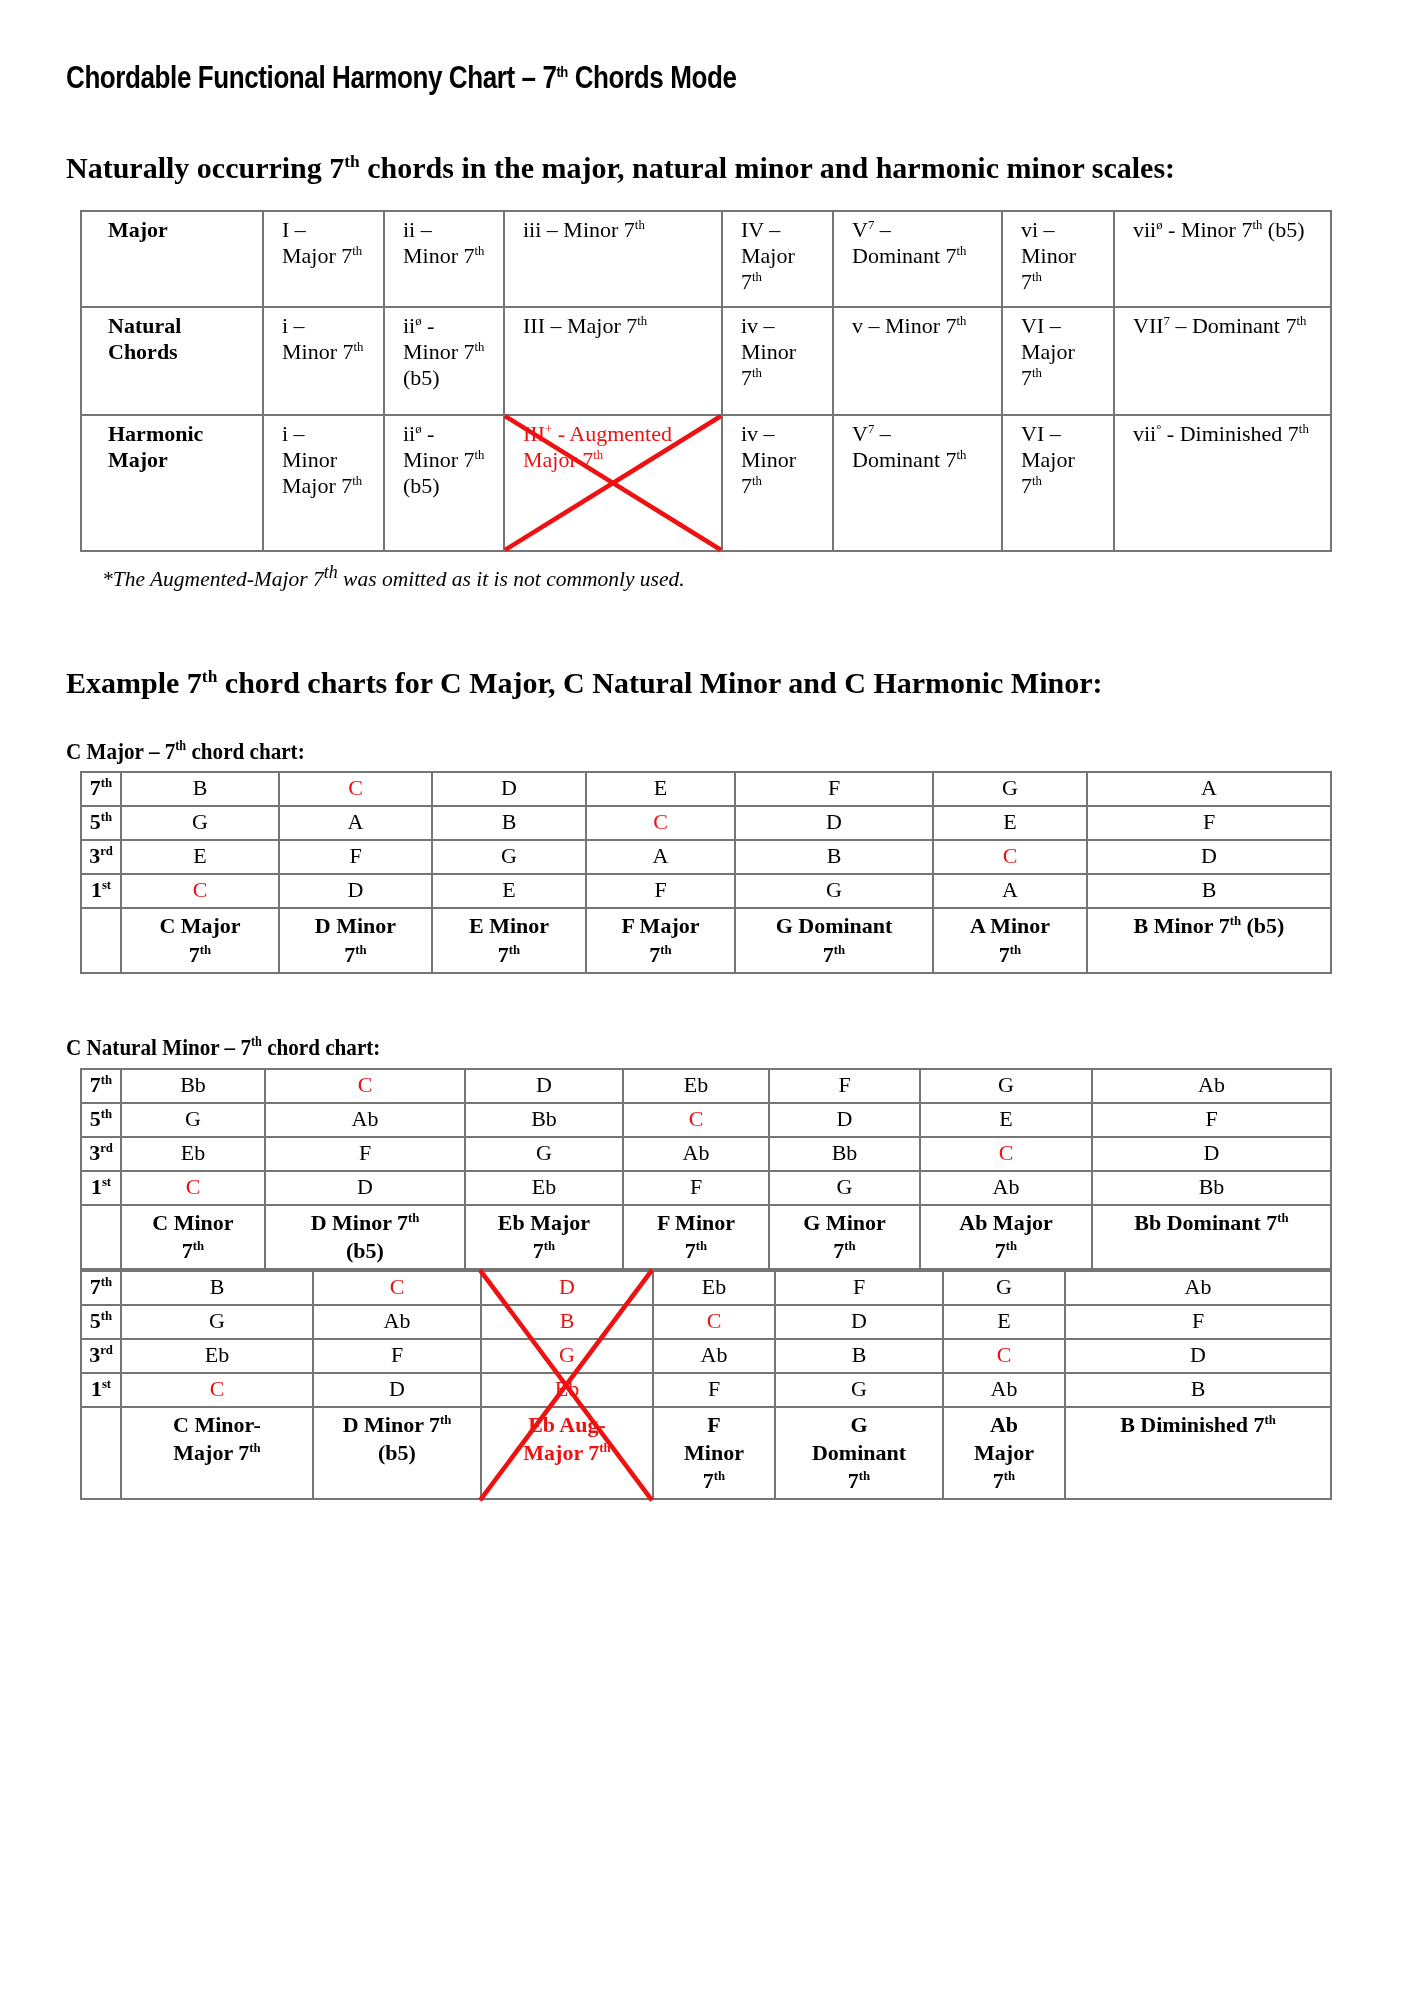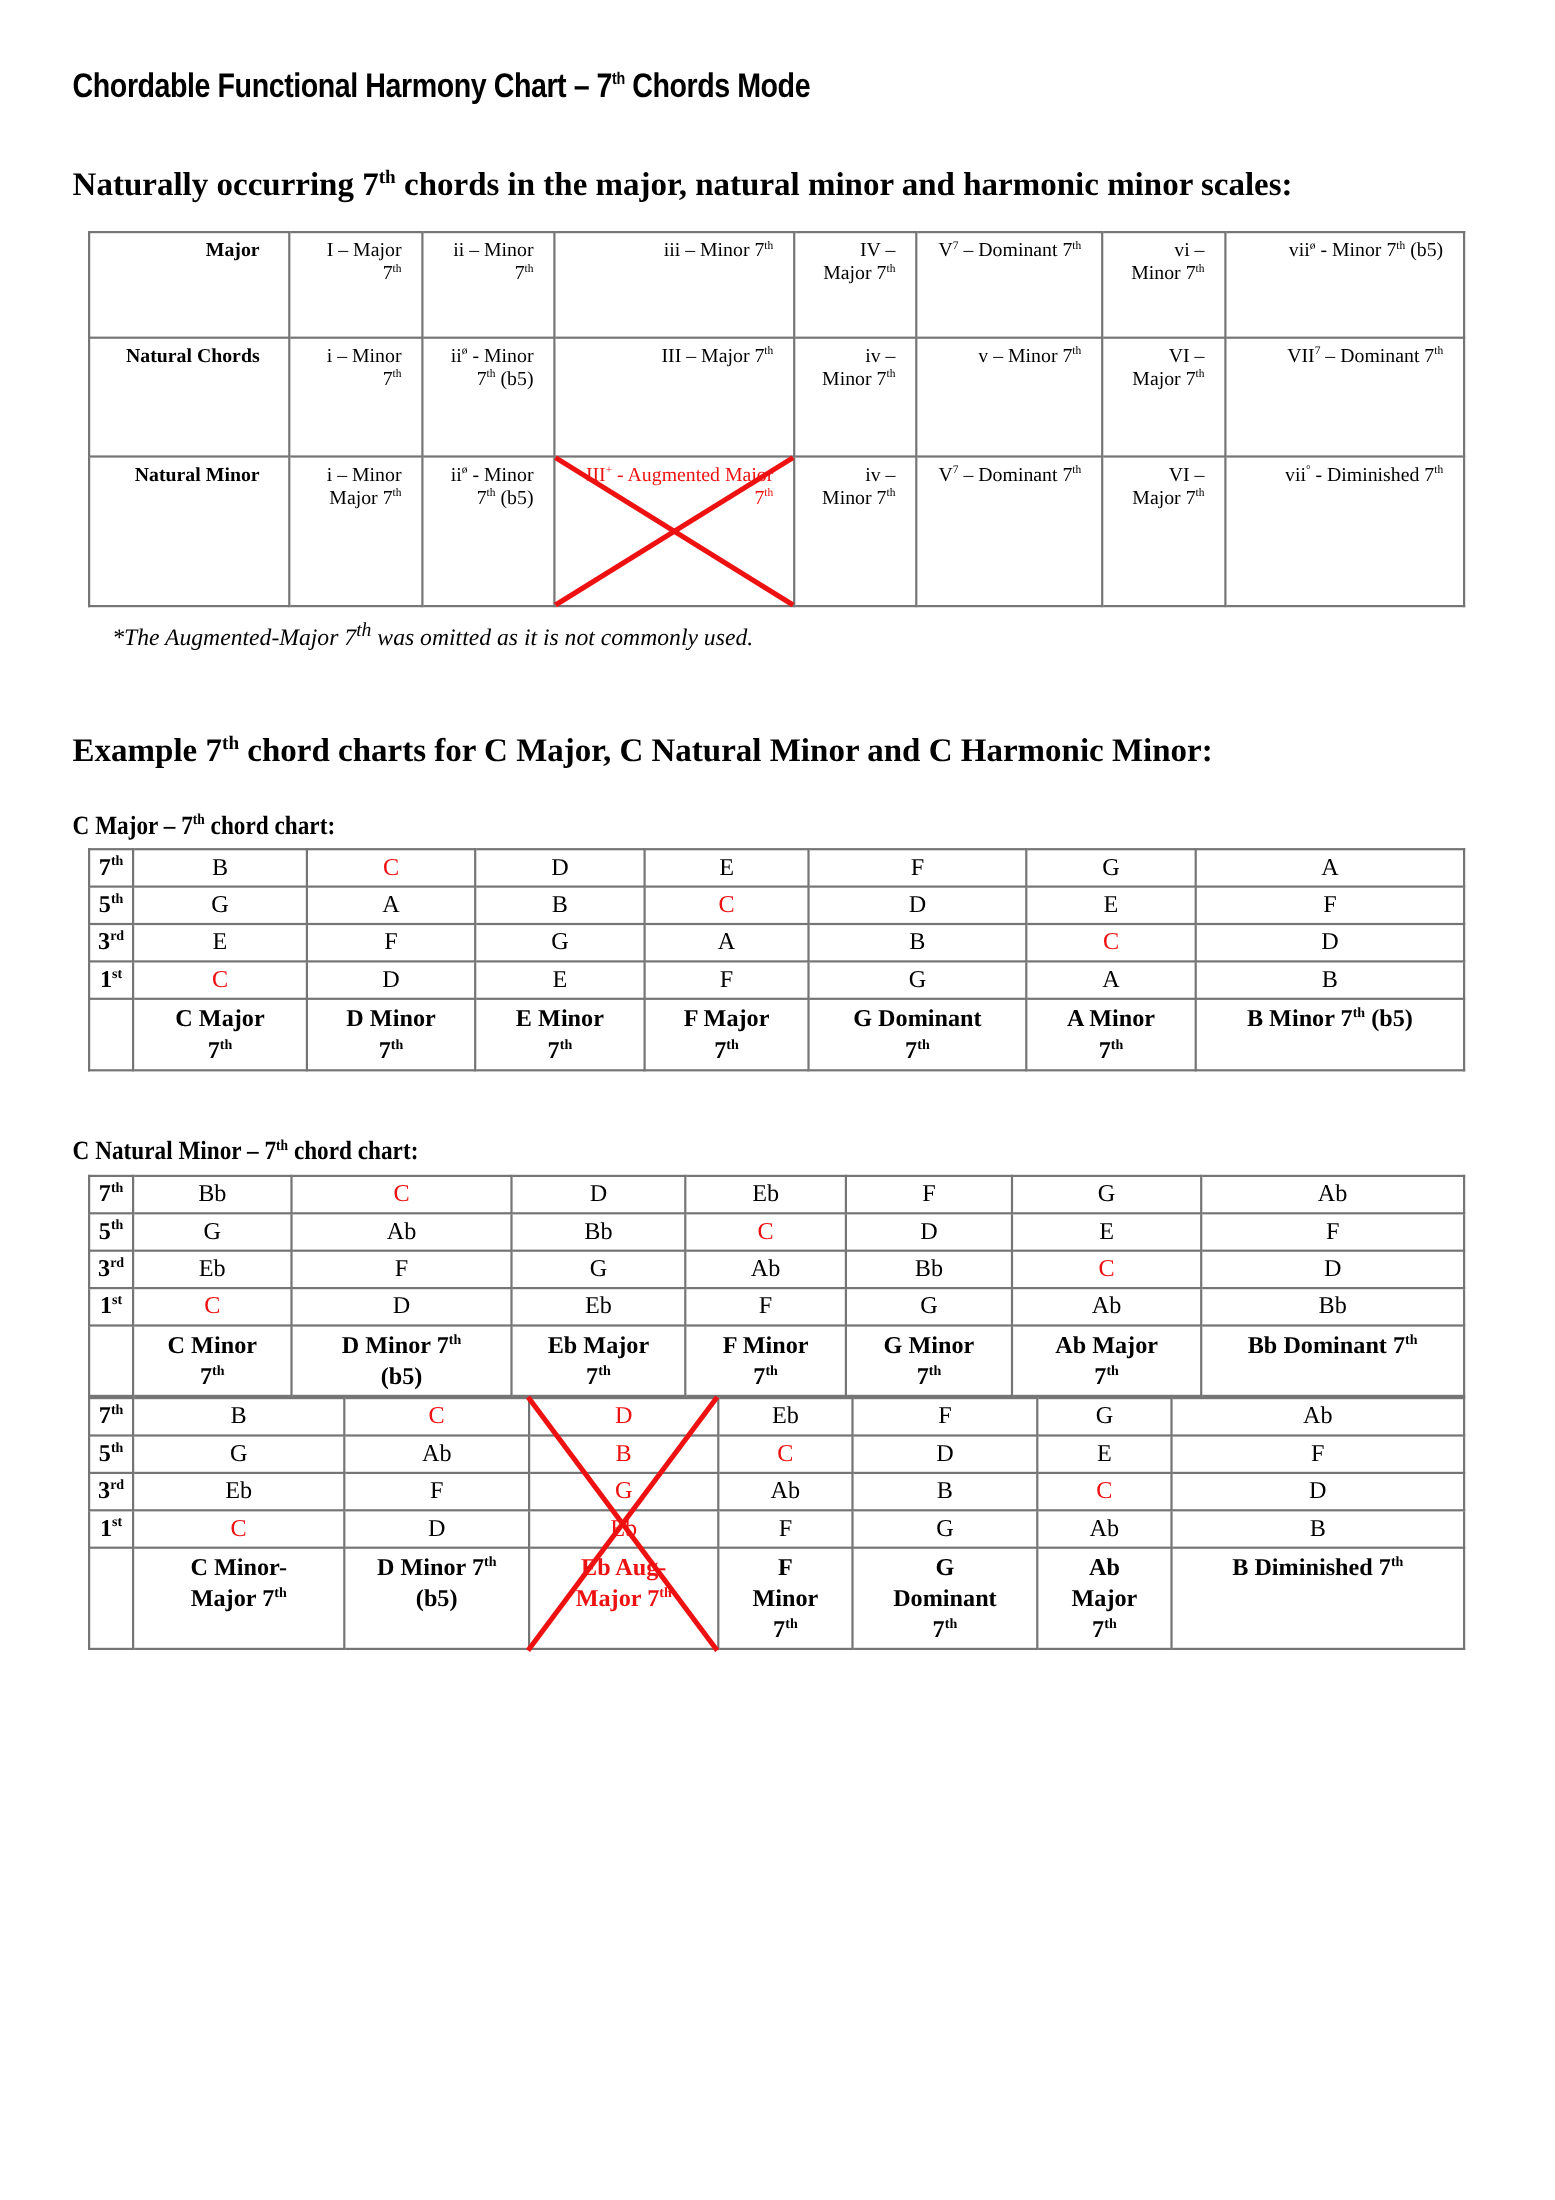--- a/index.html
+++ b/index.html
@@ -28,21 +28,21 @@
 
   h3.chart-h{font-size:24px;font-weight:700;margin:59px 0 6px 0;line-height:1.2;}
   h3.chart-h.first{margin-top:36px;}
   .cond-s{display:inline-block;transform:scaleX(.88);transform-origin:0 60%;}
 
   table{border-collapse:collapse;table-layout:fixed;}
   td{border:2px solid var(--border-gray);}
 
   
   table.scale{width:1250px;margin-left:14px;}
-  .scale td{vertical-align:top;text-align:right;font-size:18px;line-height:1.18;padding:5px 18px;}
+  .scale td{vertical-align:top;text-align:left;font-size:22px;line-height:1.18;padding:5px 18px;}
   .scale td.rowhead{font-weight:700;padding:5px 26px;}
   .scale tr.r1 td{height:96px;}
   .scale tr.r2 td{height:108px;}
   .scale tr.r3 td{height:136px;}
   .scale sup,.chord sup{font-size:58%;}
 
   .footnote{font-style:italic;font-size:21.5px;margin:10px 0 0 36px;line-height:1.2;}
 
   
   .tblwrap{position:relative;width:1087px;margin-left:14px;}
@@ -93,21 +93,21 @@
       <td class="rowhead">Natural Chords</td>
       <td>i – Minor 7<sup>th</sup></td>
       <td>ii<sup>ø</sup> - Minor 7<sup>th</sup> (b5)</td>
       <td>III – Major 7<sup>th</sup></td>
       <td>iv – Minor 7<sup>th</sup></td>
       <td>v – Minor 7<sup>th</sup></td>
       <td>VI – Major 7<sup>th</sup></td>
       <td>VII<sup>7</sup> – Dominant 7<sup>th</sup></td>
     </tr>
     <tr class="r3">
-      <td class="rowhead">Natural Minor</td>
+      <td class="rowhead">Harmonic Major</td>
       <td>i – Minor Major 7<sup>th</sup></td>
       <td>ii<sup>ø</sup> - Minor 7<sup>th</sup> (b5)</td>
       <td class="crossed">
         <span class="red">III<sup>+</sup> - Augmented Major 7<sup>th</sup></span>
         <svg class="cross" viewBox="0 0 100 100" preserveAspectRatio="none">
           <line x1="0" y1="0" x2="100" y2="100" vector-effect="non-scaling-stroke"></line>
           <line x1="100" y1="0" x2="0" y2="100" vector-effect="non-scaling-stroke"></line>
         </svg>
       </td>
       <td>iv – Minor 7<sup>th</sup></td>

